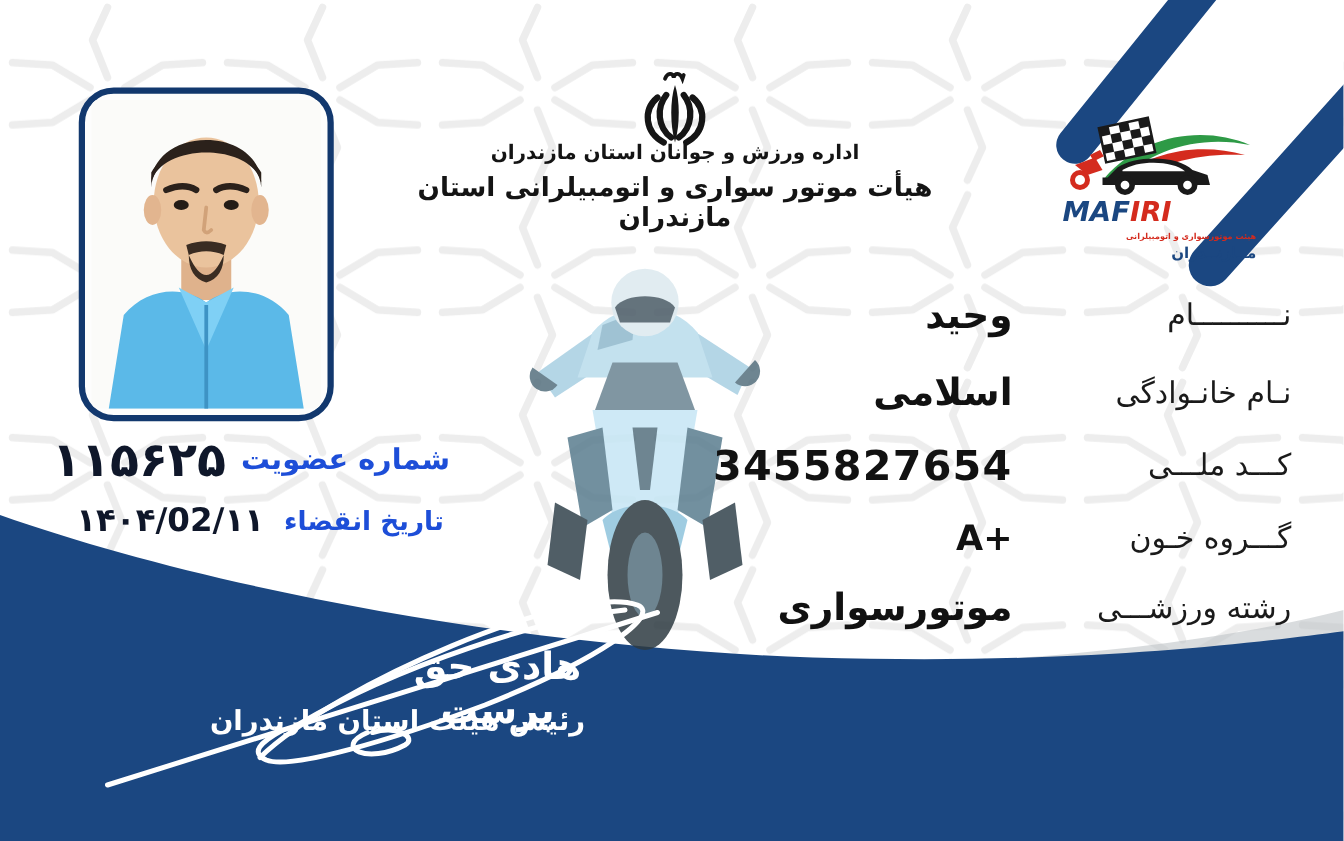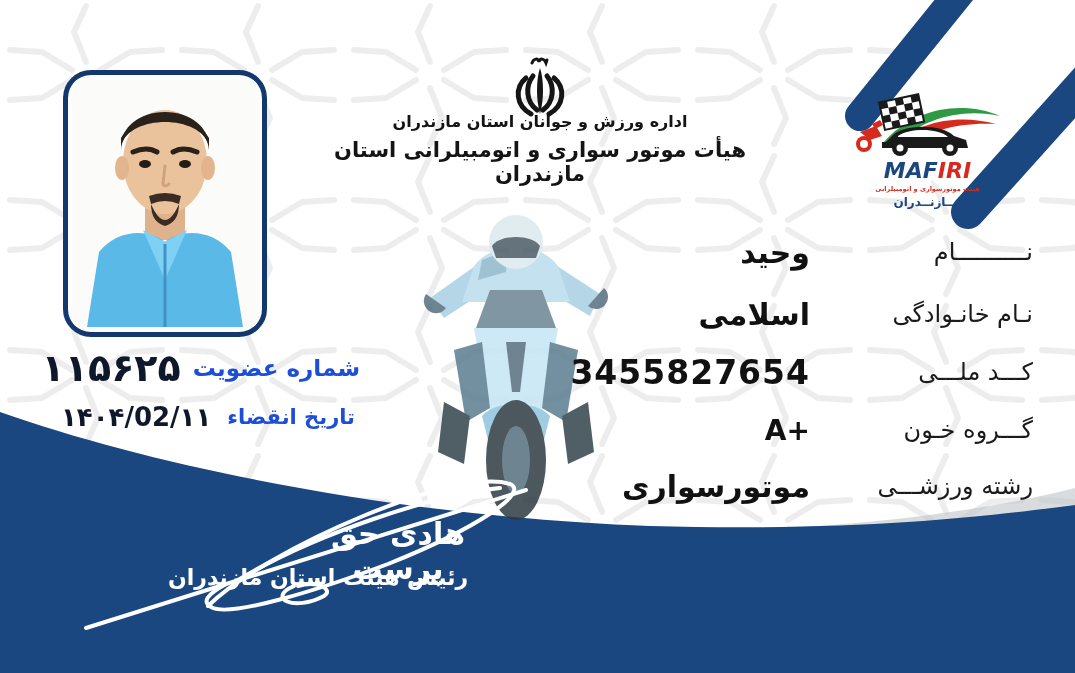--- a/index.html
+++ b/index.html
@@ -37,21 +37,21 @@
   .mem-row1{right:715px;top:346px;gap:12px;}
   .mem-row2{right:720px;top:402px;gap:16px;}
   .mem-label{color:#1d4ed8;font-weight:700;}
   .mem-label1{font-size:23px;}
   .mem-label2{font-size:21px;}
   .mem-value{color:#0f172a;font-weight:700;}
   .mem-num{font-size:38px;letter-spacing:1px;}
   .mem-date{font-size:26px;}
 
   
-  .logo{position:absolute;left:850px;top:92px;width:155px;text-align:center;}
+  .logo{position:absolute;left:850px;top:92px;width:155px;}
   .logo-word{font-style:italic;font-weight:800;font-size:22px;line-height:1;letter-spacing:0;}
   .logo-maf{color:#1b4781;}
   .logo-iri{color:#d42b1e;}
   .logo-sub{font-size:6.5px;color:#d42b1e;font-weight:700;margin-top:3px;}
   .logo-region{font-size:12px;color:#1b4781;font-weight:800;margin-top:2px;}
 
   
   .sig-name{position:absolute;left:288px;top:516px;width:220px;text-align:center;color:#fff;font-size:30px;font-weight:800;}
   .sig-title{position:absolute;left:158px;top:565px;width:320px;text-align:center;color:#fff;font-size:22px;font-weight:600;}
 </style>

